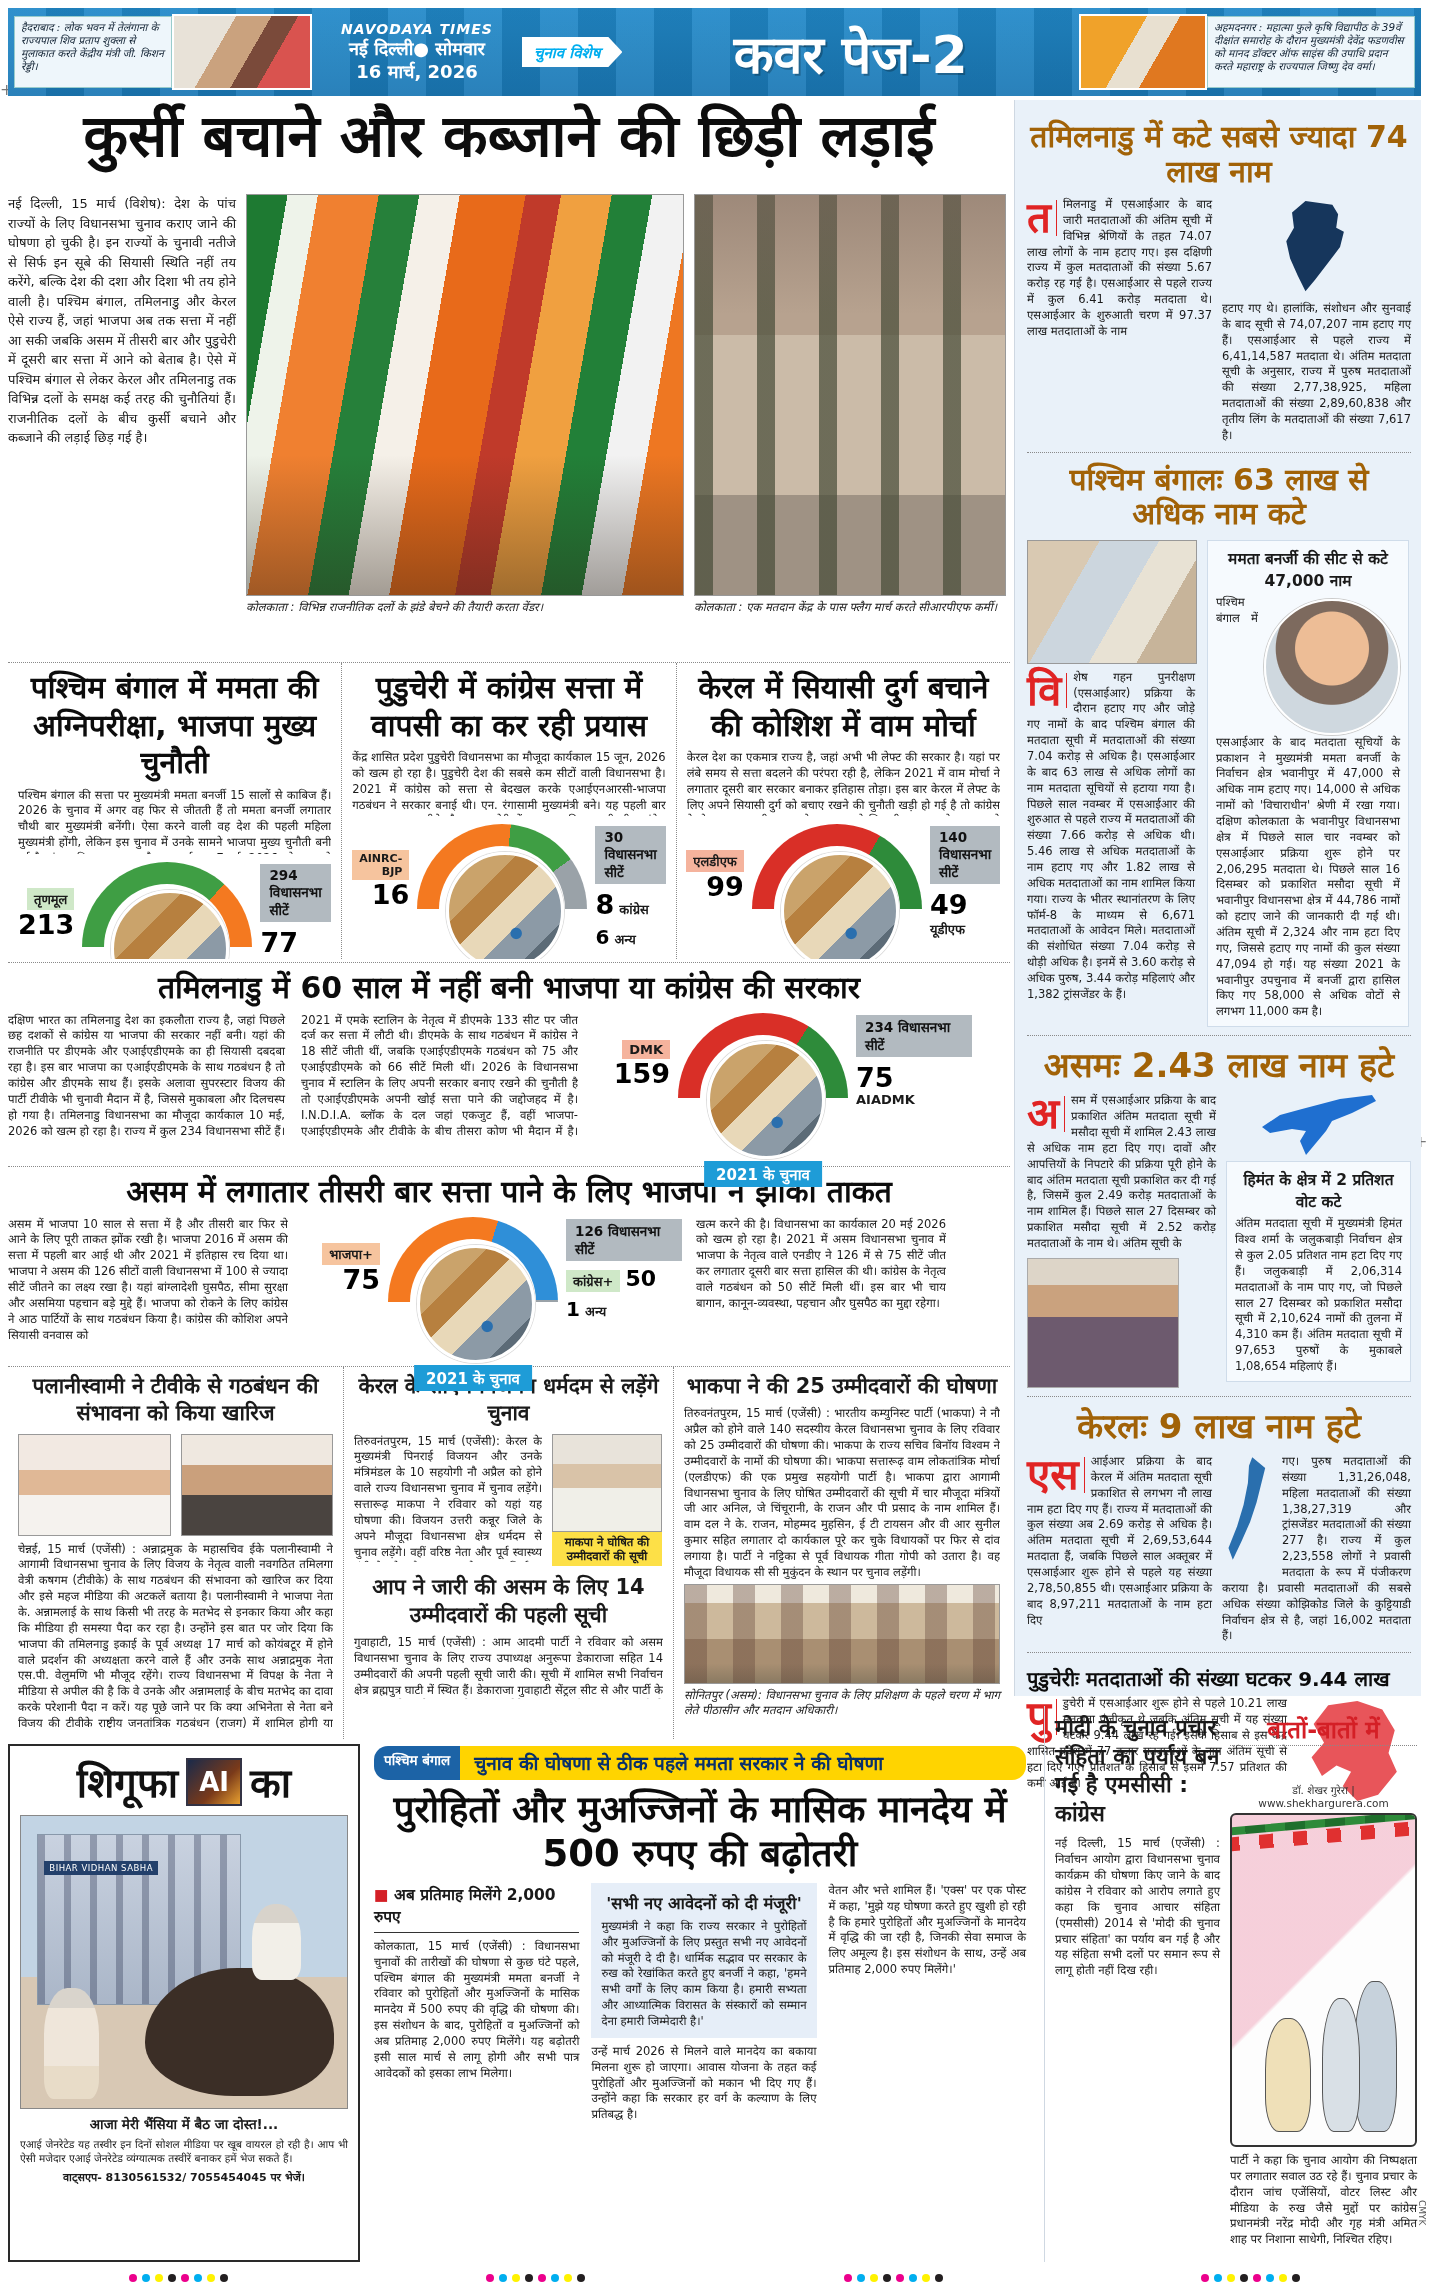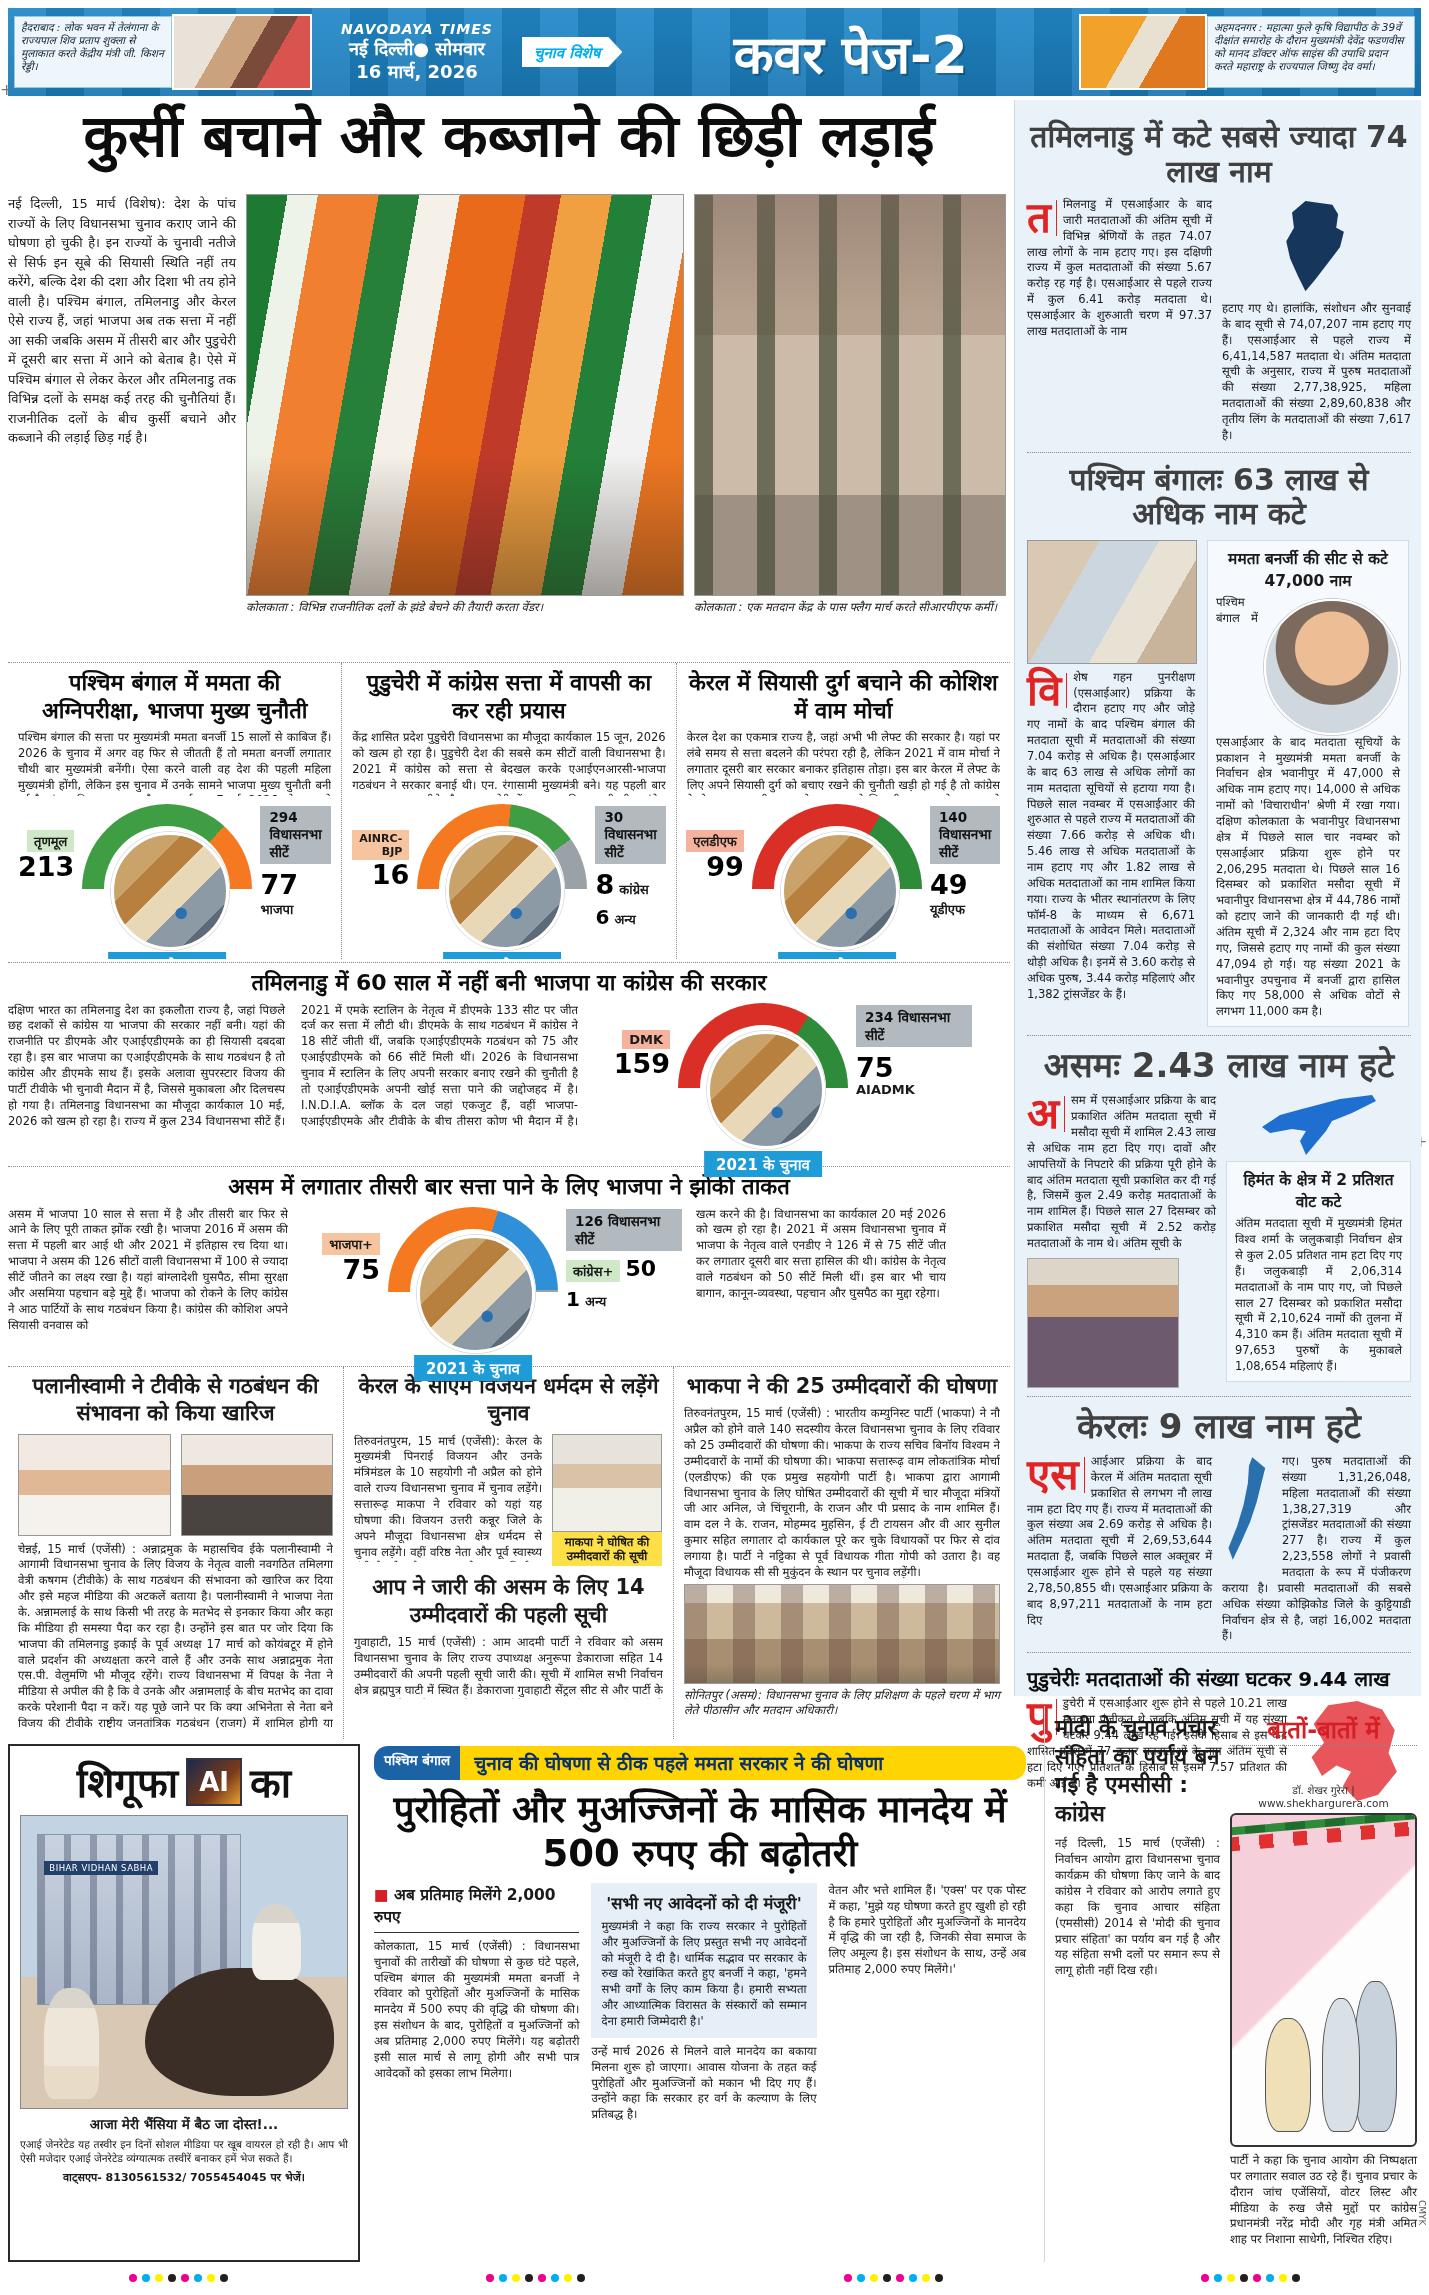--- a/index.html
+++ b/index.html
@@ -41,40 +41,40 @@
   .ph-flags{width:438px;height:402px;background:
      linear-gradient(to top,rgba(40,30,20,.4),rgba(0,0,0,0) 35%),
      linear-gradient(100deg,#1e7a32 0 8%,#eef3ea 8% 14%,#f08030 14% 26%,#26803a 26% 34%,#f5f0e8 34% 42%,#e86a1a 42% 55%,#c03a2a 55% 62%,#f0a040 62% 72%,#228038 72% 80%,#f2f2f2 80% 88%,#ee7722 88% 100%);}
   .ph-crpf{width:312px;height:402px;background:
      linear-gradient(to bottom,rgba(120,100,90,.4),rgba(0,0,0,0) 30%),
      repeating-linear-gradient(90deg,rgba(70,75,55,.7) 0 18px,rgba(0,0,0,0) 18px 62px),
      linear-gradient(to bottom,#b7a28f 0 35%,#cbbba8 35% 75%,#9f9284 75% 100%);}
   
   .rail{left:1014px;top:100px;width:407px;height:1596px;background:#e9f1f9;box-sizing:border-box;
         padding:10px 10px 6px 12px;border-left:1px solid #cfd8e2;}
-  .rail h2{margin:4px 2px 8px;font-size:30px;line-height:1.15;font-weight:800;text-align:center;color:#404040;}
+  .rail h2{margin:4px 2px 8px;font-size:30px;line-height:1.15;font-weight:800;text-align:center;color:#a16207;}
   .rail h2.mid{font-size:34px;}
   .rail h3{margin:6px 0 4px;font-size:20px;font-weight:800;color:#0c0c0c;}
   .rail-sec{padding:6px 0 8px;}
   .rail-cols{display:flex;gap:10px;}
   .map-wrap{text-align:center;}
   .subbox{background:#f6fafe;border:1px solid #cfdcea;padding:6px 8px;box-sizing:border-box;}
   .subbox .t{font-size:15.5px;font-weight:800;text-align:center;margin-bottom:4px;}
   .portrait{border-radius:50%;border:2px solid #fff;box-shadow:0 0 0 1px #ccc;}
   .pm-mamata{float:right;width:132px;height:132px;margin:4px 0 0 6px;
      background:radial-gradient(circle at 50% 36%,#edbd96 0 34%,#7d6a5e 35% 52%,#cfd8df 53%);}
   .pm-himanta{width:150px;height:128px;border:1px solid #aaa;
      background:linear-gradient(to bottom,#ddd5c8 0 20%,#caa27e 20% 45%,#6d5a6e 45% 100%);}
   .ph-cards{width:168px;height:122px;border:1px solid #999;
      background:linear-gradient(120deg,#d9c9b2 0 30%,#ccd6de 30% 55%,#e8e2d4 55% 75%,#c7b49a 75%);}
   
   .row-states{left:8px;top:662px;width:1002px;height:296px;display:flex;}
   .scol{flex:1;padding:4px 10px;box-sizing:border-box;overflow:hidden;}
   .scol + .scol{border-left:1.5px dotted #8a8a8a;}
-  .scol h2,.band h2{margin:2px 0 6px;font-size:22px;line-height:1.25;font-weight:800;text-align:center;color:#0c0c0c;}
+  .scol h2,.band h2{margin:2px 0 6px;font-size:30px;line-height:1.25;font-weight:800;text-align:center;color:#0c0c0c;}
   .scol .body{max-height:66px;overflow:hidden;}
   .gauge{display:flex;justify-content:center;align-items:flex-start;gap:8px;margin-top:8px;}
   .g-left{width:78px;text-align:right;padding-top:26px;}
   .g-right{width:116px;padding-top:2px;}
   .g-mid{position:relative;width:170px;height:178px;flex:none;}
   .g-arc{width:170px;height:85px;border-radius:170px 170px 0 0;position:relative;overflow:hidden;}
   .g-arc::after{content:"";position:absolute;left:22px;top:22px;width:126px;height:126px;border-radius:50%;background:#fff;}
   .g-photo{position:absolute;left:50%;top:28px;width:112px;height:112px;margin-left:-56px;border-radius:50%;
      border:3px solid #fff;box-shadow:0 0 0 1px #ddd;z-index:2;background:
      radial-gradient(circle at 60% 70%,#2a6fae 0 5%,rgba(0,0,0,0) 6%),

